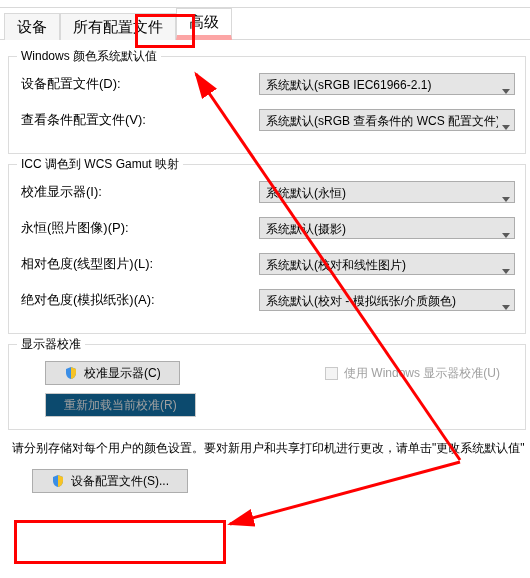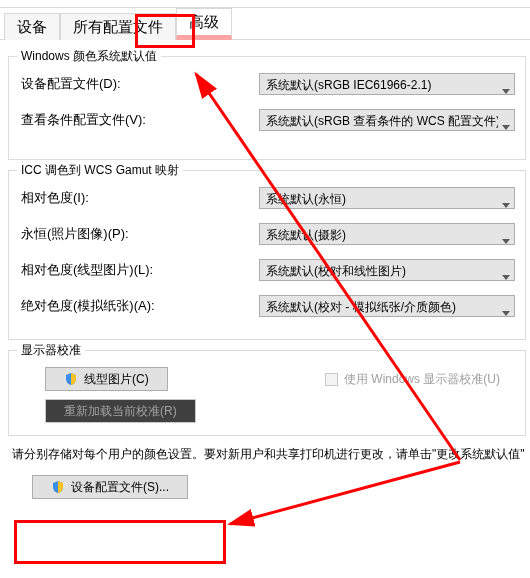--- a/index.html
+++ b/index.html
@@ -100,21 +100,21 @@
   .btn {
     height: 24px;
     border: 1px solid #adadad;
     background: #e1e1e1;
     padding: 0 18px;
     font-size: 12px;
     display: inline-flex;
     align-items: center;
     cursor: pointer;
   }
-  .btn.disabled { color: #a0a0a0; border-color: #c9c9c9; background: #404040; cursor: default; }
+  .btn.disabled { color: #a0a0a0; border-color: #c9c9c9; background: #0c4a6e; cursor: default; }
   .shield {
     display: inline-block;
     width: 14px; height: 14px;
     margin-right: 6px;
     position: relative;
   }
   .shield svg { display: block; }
   .chk-row { display: flex; align-items: center; color: #a0a0a0; margin-left: 46px; }
   .chk {
     width: 13px; height: 13px;
@@ -159,33 +159,33 @@
 
   <div class="group">
     <div class="group-title">Windows 颜色系统默认值</div>
     <div class="row">
       <div class="row-label">设备配置文件(D):</div>
       <div class="combo">
         <span>系统默认(sRGB IEC61966-2.1)</span>
         <span class="arrow"></span>
       </div>
     </div>
-    <div class="row" style="margin-bottom:20px;">
+    <div class="row" style="margin-bottom:14px;">
       <div class="row-label">查看条件配置文件(V):</div>
       <div class="combo">
         <span>系统默认(sRGB 查看条件的 WCS 配置文件)</span>
         <span class="arrow"></span>
       </div>
     </div>
   </div>
 
   <div class="group">
     <div class="group-title">ICC 调色到 WCS Gamut 映射</div>
     <div class="row">
-      <div class="row-label">相对色度(I):</div>
+      <div class="row-label">校准显示器(I):</div>
       <div class="combo">
         <span>系统默认(永恒)</span>
         <span class="arrow"></span>
       </div>
     </div>
     <div class="row">
       <div class="row-label">永恒(照片图像)(P):</div>
       <div class="combo">
         <span>系统默认(摄影)</span>
         <span class="arrow"></span>
@@ -211,21 +211,21 @@
     <div class="group-title">显示器校准</div>
     <div style="display:flex; align-items:center; margin:6px 0 8px 0;">
       <div style="width:260px; flex:0 0 260px; padding-left:26px;">
         <div class="btn">
           <span class="shield">
             <svg viewBox="0 0 14 14">
                 <path d="M7 1 L12 3 V7 C12 10 9.8 12.4 7 13 C4.2 12.4 2 10 2 7 V3 Z" fill="#3b8ee6"></path>
                 <path d="M7 1 L12 3 V7 C12 10 9.8 12.4 7 13 Z" fill="#f7c325"></path>
               </svg>
           </span>
-          <span>线型图片(C)</span>
+          <span>校准显示器(C)</span>
         </div>
       </div>
       <div class="chk-row">
         <div class="chk"></div>
         <span>使用 Windows 显示器校准(U)</span>
       </div>
     </div>
     <div style="padding-left:26px; margin-bottom:4px;">
       <div class="btn disabled">
         <span>重新加载当前校准(R)</span>

